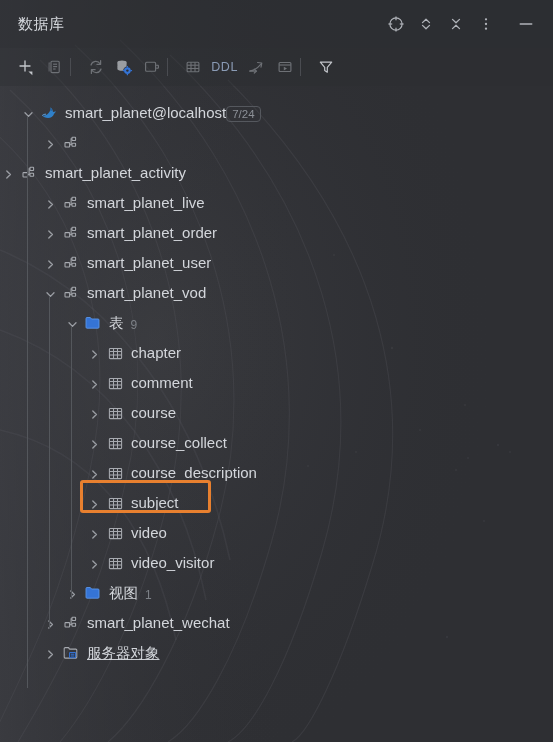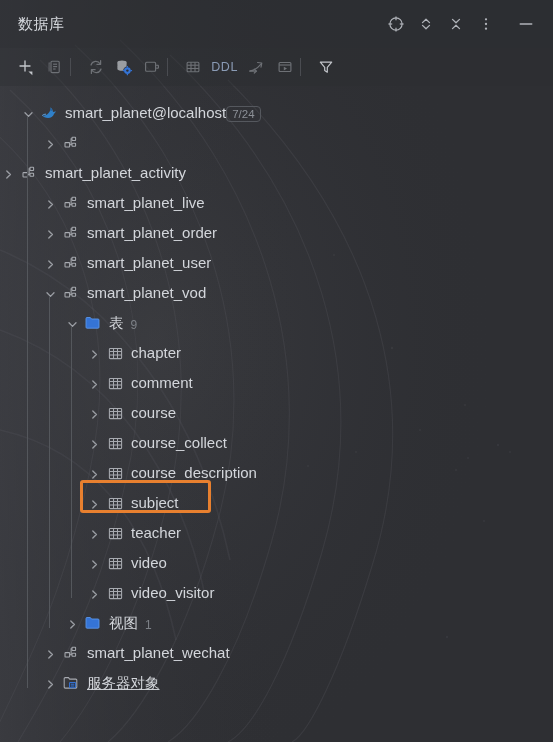--- a/index.html
+++ b/index.html
@@ -613,37 +613,20 @@
         </span>
         <span class="nodeicon">
           <svg width="17" height="17" viewBox="0 0 17 17" fill="none" stroke="#a7aab0" stroke-width="1.05">
             <rect x="2.4" y="3.4" width="12.2" height="10.2" rx="0.9"></rect>
             <line x1="2.4" y1="6.5" x2="14.6" y2="6.5"></line>
             <line x1="2.4" y1="10.0" x2="14.6" y2="10.0"></line>
             <line x1="6.5" y1="3.4" x2="6.5" y2="13.6"></line>
             <line x1="10.5" y1="3.4" x2="10.5" y2="13.6"></line>
           </svg>
         </span>
-        <span class="label">teacher</span>
-      </div>
-      <div class="row" style="padding-left: 86px;">
-        <span class="twisty">
-          <svg width="11" height="11" viewBox="0 0 11 11" fill="none" stroke="#9a9da3" stroke-width="1.35" stroke-linecap="round" stroke-linejoin="round">
-            <polyline points="3.8,2 7.4,5.5 3.8,9"></polyline>
-          </svg>
-        </span>
-        <span class="nodeicon">
-          <svg width="17" height="17" viewBox="0 0 17 17" fill="none" stroke="#a7aab0" stroke-width="1.05">
-            <rect x="2.4" y="3.4" width="12.2" height="10.2" rx="0.9"></rect>
-            <line x1="2.4" y1="6.5" x2="14.6" y2="6.5"></line>
-            <line x1="2.4" y1="10.0" x2="14.6" y2="10.0"></line>
-            <line x1="6.5" y1="3.4" x2="6.5" y2="13.6"></line>
-            <line x1="10.5" y1="3.4" x2="10.5" y2="13.6"></line>
-          </svg>
-        </span>
         <span class="label">video</span>
       </div>
       <div class="row" style="padding-left: 86px;">
         <span class="twisty">
           <svg width="11" height="11" viewBox="0 0 11 11" fill="none" stroke="#9a9da3" stroke-width="1.35" stroke-linecap="round" stroke-linejoin="round">
             <polyline points="3.8,2 7.4,5.5 3.8,9"></polyline>
           </svg>
         </span>
         <span class="nodeicon">
           <svg width="17" height="17" viewBox="0 0 17 17" fill="none" stroke="#a7aab0" stroke-width="1.05">

